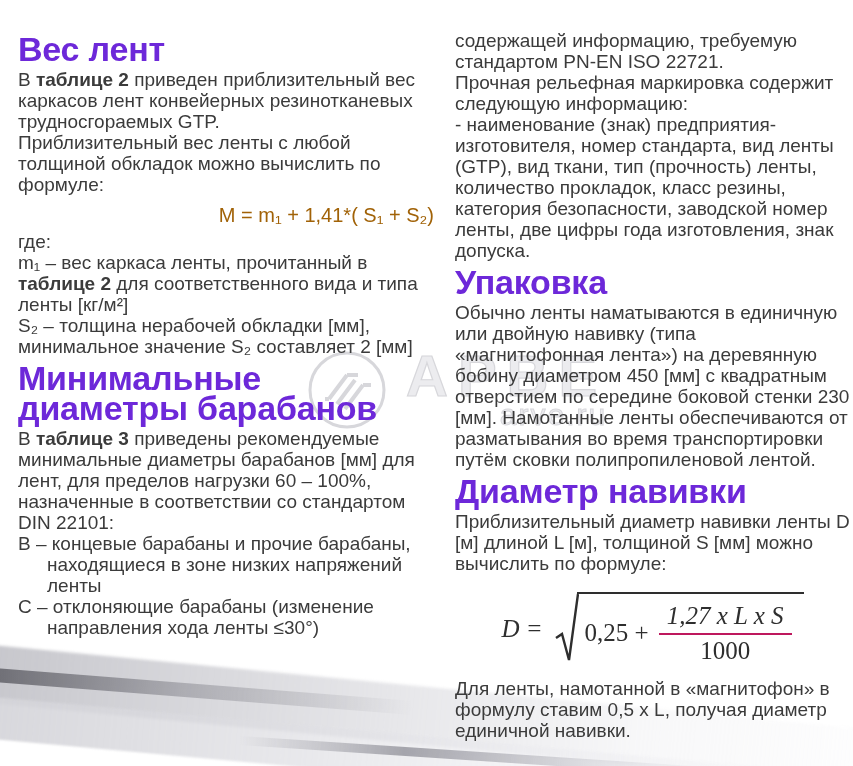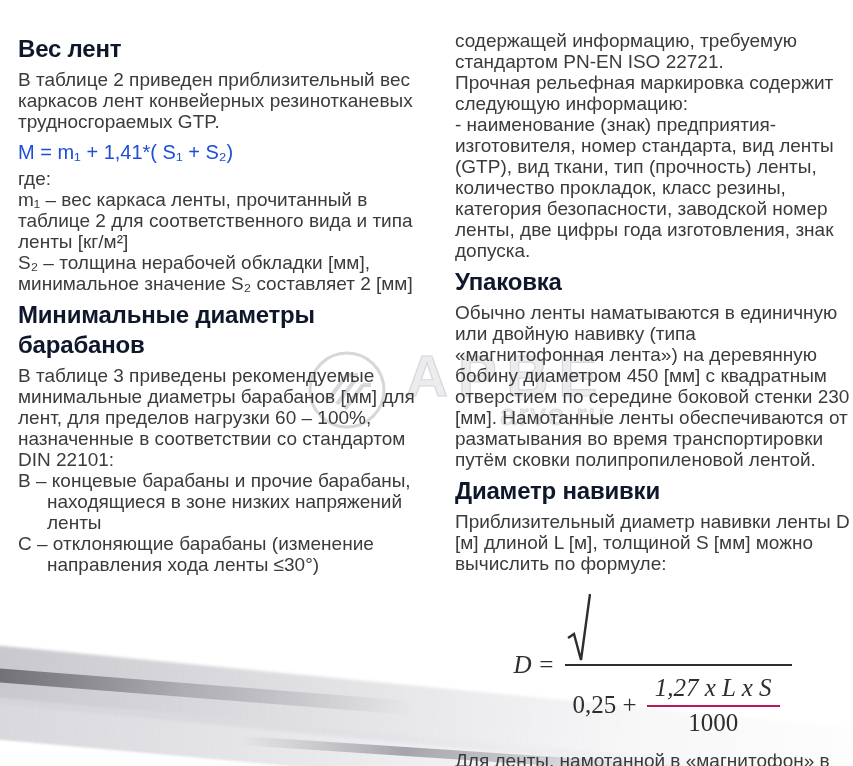--- a/index.html
+++ b/index.html
@@ -6,38 +6,38 @@
   html,body{margin:0;padding:0;background:#fff;}
   .page{
     position:relative;width:853px;height:766px;overflow:hidden;background:#ffffff;
     font-family:"Liberation Sans","DejaVu Sans",sans-serif;
     color:#3b3b3b;font-size:19px;line-height:21px;
   }
   .col{position:absolute;top:0;}
   .col-left{left:18px;width:416px;top:34px;}
   .col-right{left:455px;width:395px;top:30px;}
   h2.sec{
-    color:#0f172a;font-size:24px;line-height:30px;font-weight:700;
+    color:#6d28d9;font-size:34px;line-height:30px;font-weight:700;
     margin:6px 0 5px 0;letter-spacing:-0.2px;
   }
   h2.sec.first{margin-top:0;}
   p{margin:0;}
-  .b{font-weight:400;}
+  .b{font-weight:700;}
   .hang{padding-left:29px;text-indent:-29px;}
   .formula-m{
-    text-align:left;font-size:20px;margin:7px 0 3px 0;line-height:26px;color:#1d4ed8;
+    text-align:right;font-size:20px;margin:7px 0 3px 0;line-height:26px;color:#a16207;
   }
   
   .formula-d{
     display:flex;justify-content:center;align-items:center;
     font-family:"Liberation Serif","DejaVu Serif",serif;
     font-size:25px;color:#2e2e2e;margin:18px 0 12px 0;line-height:1.1;
   }
   .fd-lhs{font-style:italic;margin-right:12px;}
-  .rad-group{display:flex;align-items:stretch;flex-direction:column;}
+  .rad-group{display:flex;align-items:stretch;}
   .rad-svg{width:24px;height:72px;flex:0 0 auto;}
   .radicand{
     border-top:2px solid #2e2e2e;margin-left:-2px;
     display:flex;align-items:center;gap:10px;padding:8px 12px 2px 8px;
   }
   .frac{display:inline-flex;flex-direction:column;align-items:flex-start;}
   .frac .num{font-style:italic;padding:0 8px 3px 8px;white-space:nowrap;}
   .frac .den{border-top:2px solid #be185d;padding-top:2px;align-self:stretch;text-align:center;}
   
   .watermark{
@@ -97,20 +97,21 @@
   </div>
 
   <div class="band band1"></div>
   <div class="band band2"></div>
   <div class="band band3"></div>
   <div class="band band4"></div>
 
   <div class="col col-left">
     <h2 class="sec first">Вес лент</h2>
     <p><span>В </span><span class="b">таблице 2</span><span> приведен приблизительный вес каркасов лент конвейерных резинотканевых трудносгораемых GTP.</span></p>
+    <p>Приблизительный вес ленты с любой толщиной обкладок можно вычислить по формуле:</p>
     <p class="formula-m">M = m₁ + 1,41*( S₁ + S₂)</p>
     <p>где:</p>
     <p><span>m₁ – вес каркаса ленты, прочитанный в </span><span class="b">таблице 2</span><span> для соответственного вида и типа ленты [кг/м²]</span></p>
     <p><span>S₂ – толщина нерабочей обкладки [мм], минимальное значение S₂ составляет 2 [мм]</span></p>
 
     <h2 class="sec">Минимальные диаметры барабанов</h2>
     <p><span>В </span><span class="b">таблице 3</span><span> приведены рекомендуемые минимальные диаметры барабанов [мм] для лент, для пределов нагрузки 60 – 100%, назначенные  в соответствии со стандартом DIN 22101:</span></p>
     <p class="hang">В – концевые барабаны и прочие барабаны, находящиеся в зоне низких напряжений ленты</p>
     <p class="hang">С – отклоняющие барабаны (изменение направления хода ленты ≤30°)</p>
 

